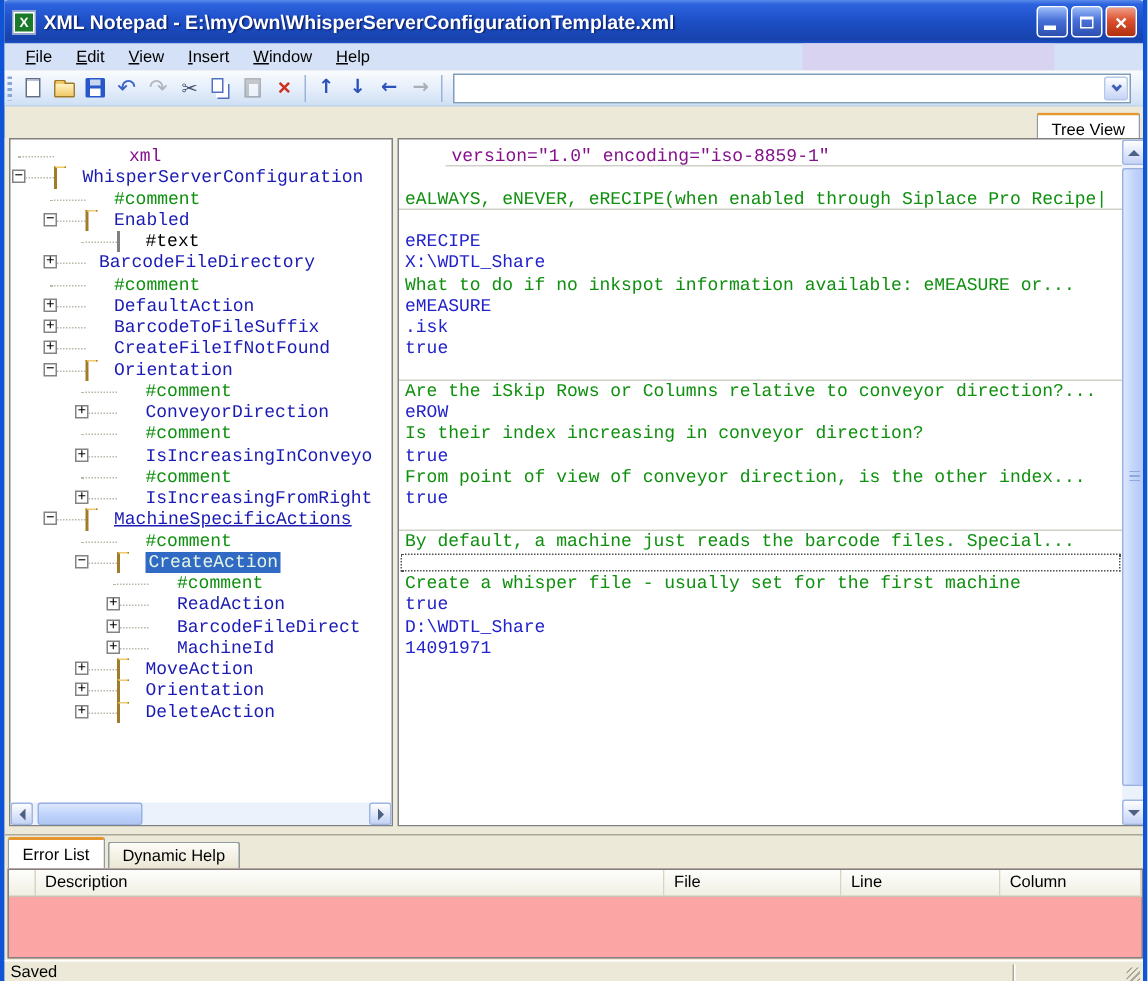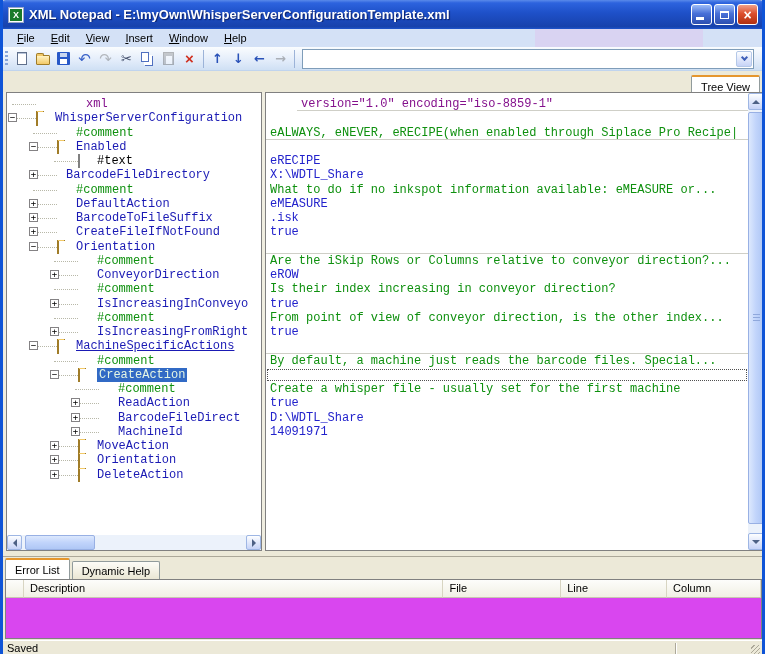--- a/index.html
+++ b/index.html
@@ -122,21 +122,21 @@
     background:linear-gradient(180deg,#DCE8FD,#C1D4FB 50%,#AFC7F5);border:1px solid #98B0E4;}
   .vthumb{position:absolute;left:0;top:19px;width:16px;height:412px;border-radius:2px;
     background:linear-gradient(90deg,#DCE8FD,#C1D4FB 50%,#AFC7F5);border:1px solid #98B0E4;}
   .vthumb::after{content:"";position:absolute;left:4px;top:50%;width:7px;height:7px;margin-top:-4px;
     background:repeating-linear-gradient(180deg,#8FA8DC 0 1px,transparent 1px 3px);}
   
   .hsplit{position:absolute;left:0;top:551px;width:759px;height:5px;background:#ECE9D8;}
   .bottompanel{position:absolute;left:0;top:556px;width:759px;height:84px;background:#ECE9D8;
     border-top:1px solid #ACA899;}
   #bottomtabs{left:1px;top:1px;width:757px;}
-  .grid{position:absolute;left:2px;top:22px;width:757px;height:60px;background:#d946ef;
+  .grid{position:absolute;left:2px;top:22px;width:757px;height:60px;background:#fca5a5;
     border:1px solid #808080;}
   .gridheader{display:flex;height:18px;background:#F4F2E8;}
   .gh{height:18px;padding:2px 0 0 6px;background:linear-gradient(180deg,#FDFDFB,#F1F0E4);
     border-right:1px solid #D8D5C2;border-bottom:1px solid #C8C5B2;overflow:hidden;white-space:nowrap;}
   
   .statusbar{position:absolute;left:0;top:640px;width:759px;height:14px;background:#ECE9D8;
     border-top:1px solid #fff;padding:1px 0 4px 4px;}
   .sb-div{position:absolute;left:672px;top:2px;width:2px;height:11px;
     border-left:1px solid #ACA899;border-right:1px solid #fff;}
   .sb-grip{position:absolute;right:2px;top:4px;width:9px;height:9px;

